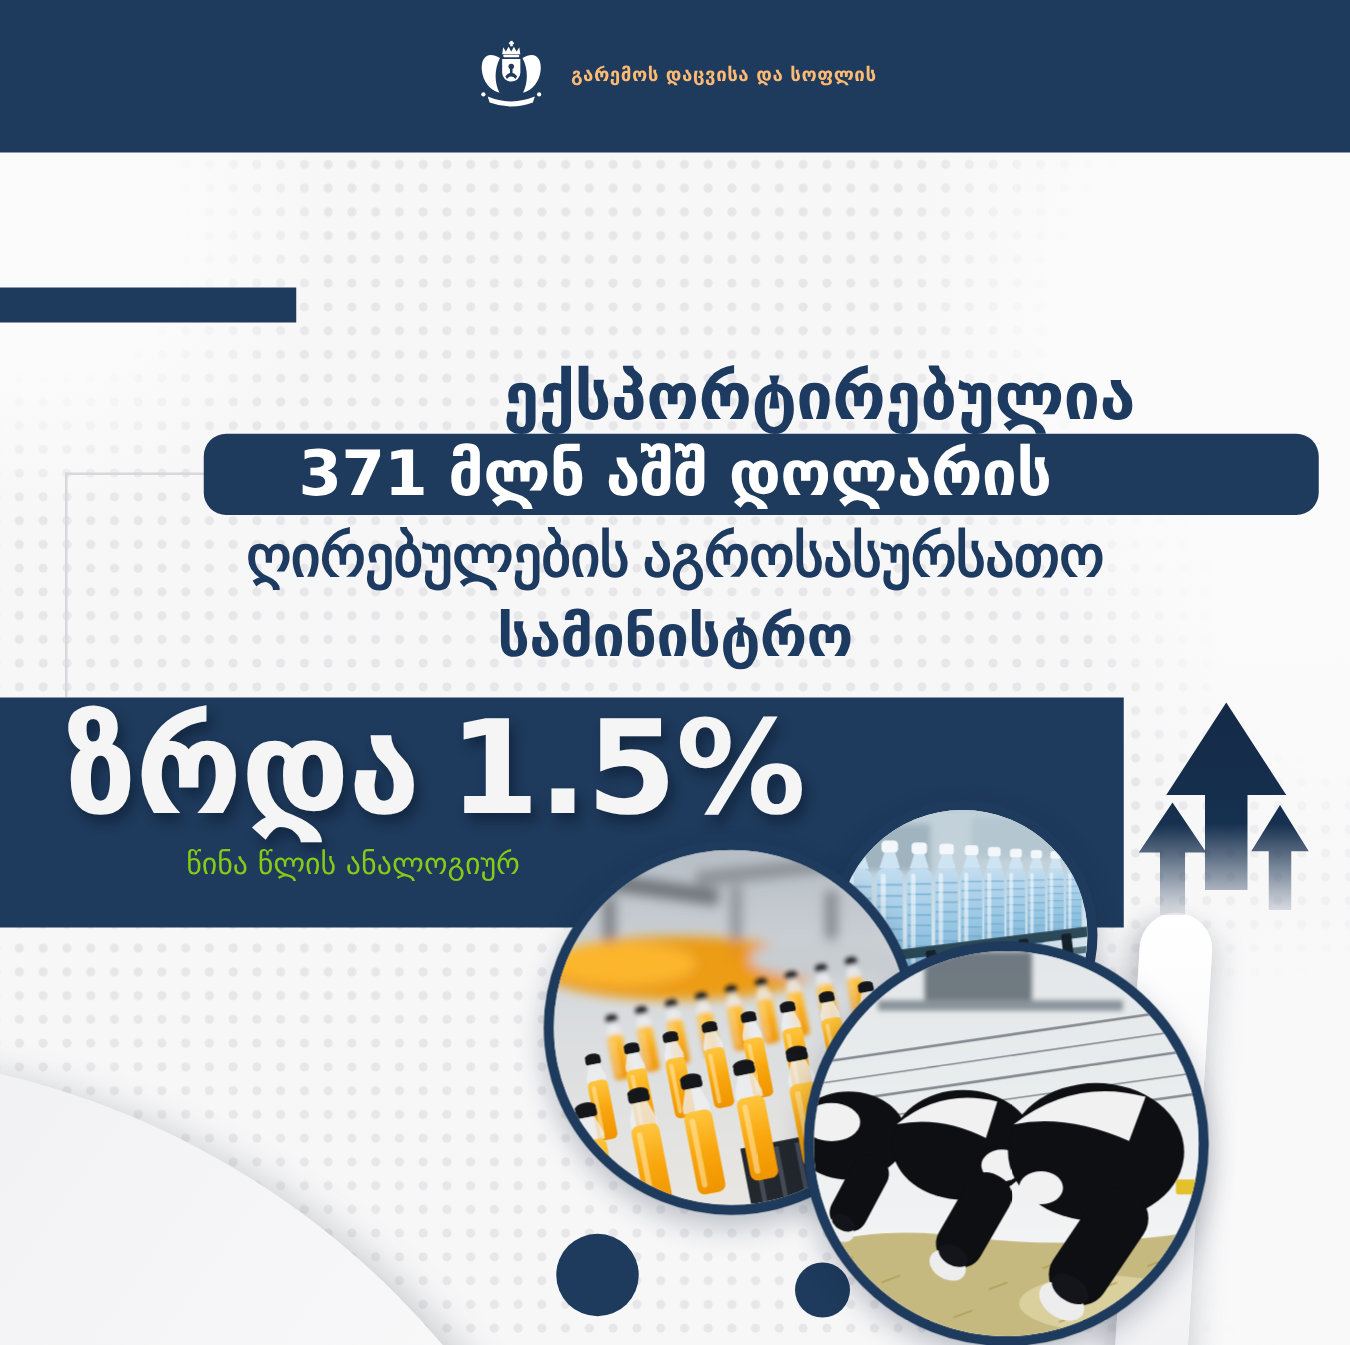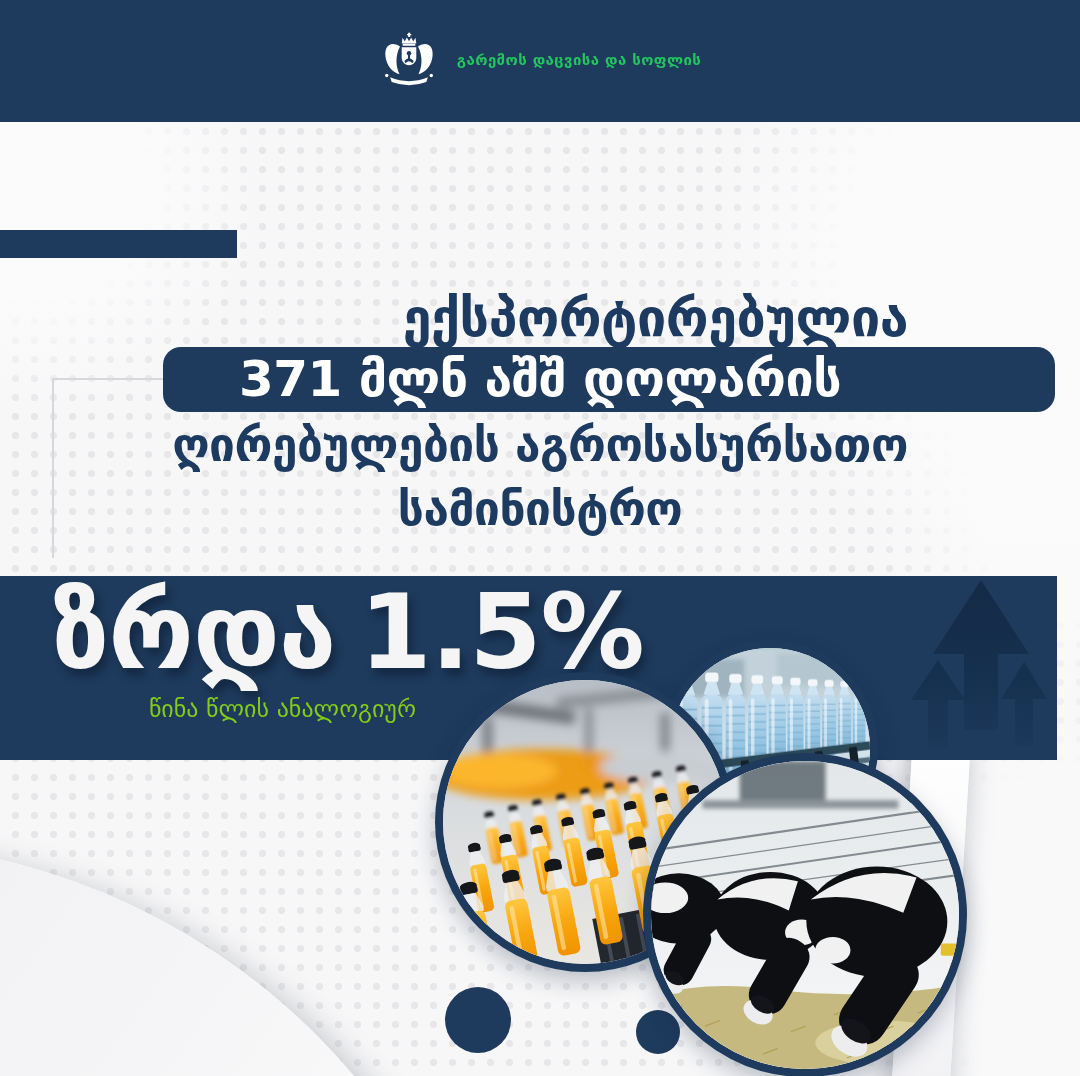--- a/index.html
+++ b/index.html
@@ -20,32 +20,32 @@
   .blob{position:absolute;left:-810px;top:842px;width:1320px;height:1320px;border-radius:50%;
     background:linear-gradient(125deg,#f0f0f2 30%,#fbfbfc 70%);
     box-shadow:14px 10px 32px rgba(85,90,100,.32);z-index:5;}
   .swoosh{position:absolute;left:902px;top:730px;width:58px;height:376px;border-radius:34px;
     background:linear-gradient(180deg,#ffffff,#f1f1f4);
     box-shadow:-10px 6px 18px rgba(95,100,112,.30),10px 8px 20px rgba(95,100,112,.15);
     transform:rotate(3.5deg);z-index:6;}
   .app-header{position:absolute;left:0;top:0;width:1080px;height:122px;background:#1e3a5c;z-index:40;
     display:flex;align-items:center;justify-content:center;gap:18px;}
   .emblem{width:60px;height:58px;display:block;}
-  .ministry-name{color:#22c55e;font-weight:bold;font-size:15px;letter-spacing:.4px;line-height:1.55;}
+  .ministry-name{color:#fdba74;font-weight:bold;font-size:15px;letter-spacing:.4px;line-height:1.55;}
   .period-bar{position:absolute;left:0;top:230px;width:237px;height:28px;background:#1e3a5c;z-index:10;}
   .period-text{position:absolute;left:245px;top:220px;width:600px;text-align:center;
     font-size:34px;font-weight:bold;color:#1d3b60;z-index:10;}
   .headline{position:absolute;left:0;top:288px;width:908px;text-align:right;
     font-size:52px;font-weight:bold;color:#1d3b60;z-index:10;letter-spacing:-.5px;}
   .value-band{position:absolute;left:163px;top:347px;width:892px;height:65px;background:#1e3a5c;z-index:10;border-radius:18px;}
   .value-text{position:absolute;left:-163px;top:0;width:1080px;height:65px;line-height:64px;text-align:center;
     font-size:50px;font-weight:bold;color:#ffffff;letter-spacing:-.5px;}
   .desc-line{position:absolute;left:0;width:1080px;text-align:center;font-size:46px;font-weight:bold;color:#1d3b60;z-index:10;letter-spacing:-.5px;}
-  .desc-1{top:418px;} .desc-2{top:482px;}
-  .growth-band{position:absolute;left:0;top:576px;width:1057px;height:184px;background:#1e3a5c;z-index:10;}
+  .desc-1{top:418px;font-family:Liberation Serif, serif;} .desc-2{top:482px;}
+  .growth-band{position:absolute;left:0;top:558px;width:856px;height:184px;background:#1e3a5c;z-index:10;padding-left:43px;}
   .growth-line{position:absolute;left:52px;top:-8px;font-size:104px;font-weight:bold;color:#f5f5f5;
     line-height:128px;letter-spacing:-1px;text-shadow:4px 7px 9px rgba(5,15,30,.40);white-space:nowrap;}
   .growth-value{margin-left:24px;}
   .growth-note{position:absolute;left:94px;top:118px;width:322px;text-align:right;
     color:#84cc16;font-size:24px;line-height:31px;}
   .arrows{position:absolute;left:898px;top:2px;display:block;}
   .photo-circle{position:absolute;border-radius:50%;border:8px solid #1e3a5c;overflow:hidden;
     box-sizing:border-box;box-shadow:0 10px 22px rgba(15,30,55,.25);background:#dfe4e8;}
   .photo-circle svg{display:block;width:100%;height:100%;}
   .c-water{left:662px;top:640px;width:216px;height:216px;z-index:30;}

